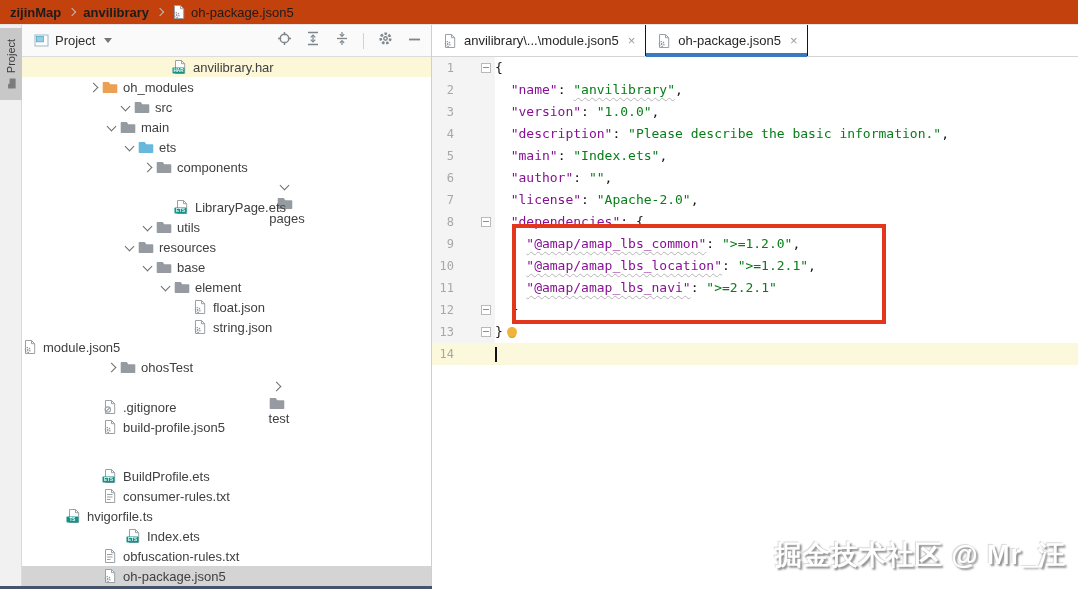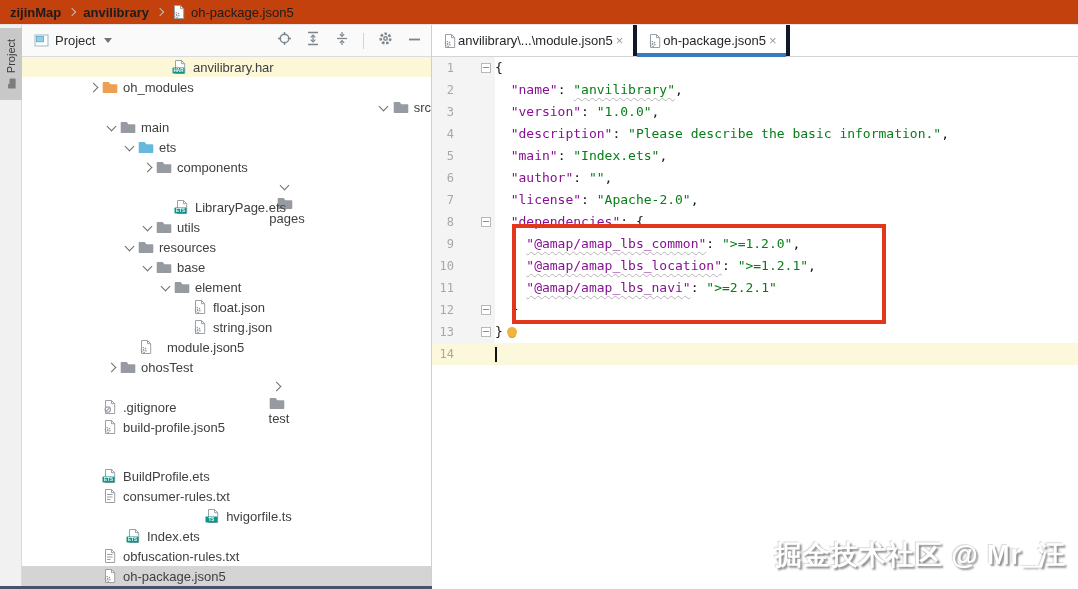--- a/index.html
+++ b/index.html
@@ -44,21 +44,21 @@
   .bg-selected{background:#d4d4d4}
   .chevbox{width:18px;flex:0 0 18px;display:flex;align-items:center;justify-content:center}
   .chev{width:6px;height:6px;border-right:1.5px solid #6d6d6d;border-bottom:1.5px solid #6d6d6d;display:inline-block}
   .chev.down{transform:rotate(45deg);margin-top:-2px}
   .chev.right{transform:rotate(-45deg)}
   .ticon{width:16px;height:16px;flex:0 0 16px;display:inline-flex}
 
   
   #tabbar{left:432px;top:25px;width:646px;height:32px;background:#fff;border-bottom:1px solid #d4d4d4;
           display:flex;box-sizing:border-box}
-  .etab{display:flex;align-items:center;padding:0 10px;border-right:4px solid #0f172a;
+  .etab{display:flex;align-items:center;gap:6px;padding:0 10px;border-right:1px solid #0f172a;
         position:relative;font-size:13px;color:#262626;cursor:default}
   .etab .tabx{color:#9b9b9b;font-size:13px;margin-left:3px}
   .etab.active::after{content:"";position:absolute;left:0;right:0;bottom:-1px;height:4px;background:#3a7bc0}
 
   
   #editor{left:432px;top:57px;width:646px;height:532px;background:#fff;
           font-family:"DejaVu Sans Mono",monospace;font-size:13px;line-height:22px}
   .crow{display:flex;height:22px}
   .crow.cur{background:#fbf8dc}
   .gut{width:63px;flex:0 0 63px;background:#f4f4f4;display:flex;align-items:center;
@@ -190,21 +190,21 @@
       <span class="chevbox">
         <span class="chev right"></span>
       </span>
       <span class="ticon">
         <svg width="16" height="16" viewBox="0 0 16 16">
           <path d="M1.5 3h5.2l1.6 2.2h6.2a.8.8 0 0 1 .8.8v7.2a.8.8 0 0 1-.8.8H1.5a.8.8 0 0 1-.8-.8V3.8A.8.8 0 0 1 1.5 3z" fill="#eda052"></path>
         </svg>
       </span>
       <span class="tlabel">oh_modules</span>
     </div>
-    <div class="trow" style="padding-left: 94px; justify-content: flex-end;">
+    <div class="trow" style="padding-left: 94px;">
       <span class="chevbox">
         <span class="chev down"></span>
       </span>
       <span class="ticon">
         <svg width="16" height="16" viewBox="0 0 16 16">
           <path d="M1.5 3h5.2l1.6 2.2h6.2a.8.8 0 0 1 .8.8v7.2a.8.8 0 0 1-.8.8H1.5a.8.8 0 0 1-.8-.8V3.8A.8.8 0 0 1 1.5 3z" fill="#969ba1"></path>
         </svg>
       </span>
       <span class="tlabel">src</span>
     </div>
@@ -322,21 +322,21 @@
       <span class="ticon">
         <svg width="16" height="16" viewBox="0 0 16 16">
           <path d="M3.5 1.5h6l3.2 3.2v9.8H3.5z" fill="#fff" stroke="#9aa0a6"></path>
           <path d="M9.5 1.5v3.2h3.2" fill="none" stroke="#9aa0a6"></path>
           <circle cx="5.6" cy="11" r="2.4" fill="none" stroke="#8d939a" stroke-width="1.2" stroke-dasharray="1.3 1"></circle>
           <circle cx="5.6" cy="11" r="0.9" fill="#8d939a"></circle>
         </svg>
       </span>
       <span class="tlabel">string.json</span>
     </div>
-    <div class="trow" style="padding-left: 116px; gap: 8px;">
+    <div class="trow" style="">
       <span class="ticon">
         <svg width="16" height="16" viewBox="0 0 16 16">
           <path d="M3.5 1.5h6l3.2 3.2v9.8H3.5z" fill="#fff" stroke="#9aa0a6"></path>
           <path d="M9.5 1.5v3.2h3.2" fill="none" stroke="#9aa0a6"></path>
           <circle cx="5.6" cy="11" r="2.4" fill="none" stroke="#8d939a" stroke-width="1.2" stroke-dasharray="1.3 1"></circle>
           <circle cx="5.6" cy="11" r="0.9" fill="#8d939a"></circle>
         </svg>
       </span>
       <span class="tlabel">module.json5</span>
     </div>
@@ -398,21 +398,21 @@
     <div class="trow" style="padding-left: 80px;">
       <span class="ticon">
         <svg width="16" height="16" viewBox="0 0 16 16">
           <path d="M3.5 1.5h6l3.2 3.2v9.8H3.5z" fill="#fff" stroke="#9aa0a6"></path>
           <path d="M9.5 1.5v3.2h3.2" fill="none" stroke="#9aa0a6"></path>
           <path d="M5 6.5h5.5M5 9h5.5M5 11.5h3.5" stroke="#9aa0a6" stroke-width="1"></path>
         </svg>
       </span>
       <span class="tlabel">consumer-rules.txt</span>
     </div>
-    <div class="trow" style="padding-left: 44px; justify-content: center;">
+    <div class="trow" style="padding-left: 44px;">
       <span class="ticon">
         <svg width="16" height="16" viewBox="0 0 16 16">
           <path d="M3.5 1.5h6l3.2 3.2v9.8H3.5z" fill="#fff" stroke="#9aa0a6"></path>
           <path d="M9.5 1.5v3.2h3.2" fill="none" stroke="#9aa0a6"></path>
           <rect x="0.5" y="8.5" width="12" height="6" rx="0.8" fill="#0f9489"></rect>
           <text x="6.5" y="13.2" text-anchor="middle" font-size="4.6" font-weight="700" fill="#fff" font-family="Liberation Sans,sans-serif">TS</text>
         </svg>
       </span>
       <span class="tlabel">hvigorfile.ts</span>
     </div>

